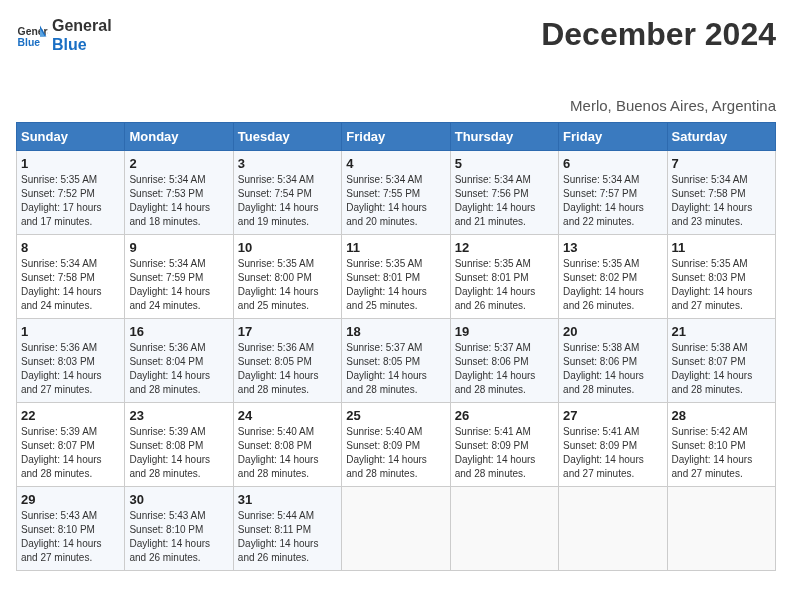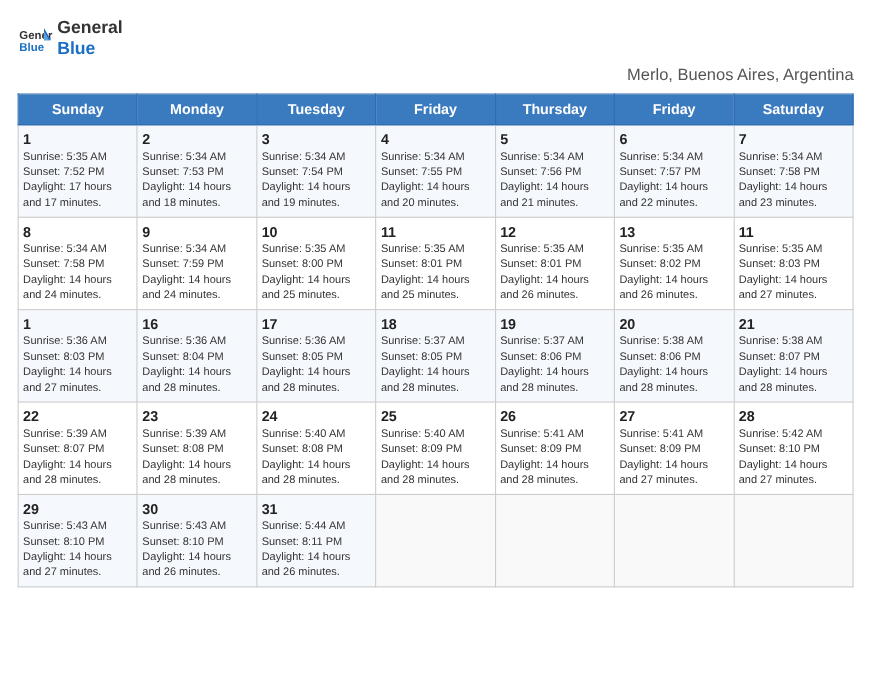--- a/index.html
+++ b/index.html
@@ -41,21 +41,21 @@
     }
     .calendar {
       width: 100%;
       border-collapse: collapse;
       font-size: 11px;
     }
     .calendar thead tr th {
       background-color: #3a7abf;
       color: #fff;
       padding: 6px 4px;
-      text-align: center;
+      text-align: left;
       font-size: 13px;
       font-weight: bold;
       border: 1px solid #2d6aaf;
     }
     .calendar tbody tr td {
       vertical-align: top;
       padding: 5px 4px;
       border: 1px solid #ccc;
       background: #fff;
       width: 108px;
@@ -93,20 +93,21 @@
       <text x="2" y="34" font-size="13" font-weight="bold" fill="#1a6fc4">Blue</text>
       <polygon points="30,8 38,22 30,22" fill="#1a6fc4"></polygon>
       <polygon points="30,12 36,22 30,22" fill="#5ba3e0"></polygon>
     </svg>
     <div style="display:flex;flex-direction:column;line-height:1.2;">
       <span style="font-size:16px;font-weight:bold;color:#333;">General</span>
       <span style="font-size:16px;font-weight:bold;color:#1a6fc4;">Blue</span>
     </div>
   </div>
   <div class="title-block">
+    <h1>December 2024</h1>
     <h2>Merlo, Buenos Aires, Argentina</h2>
   </div>
 </div>
 
 <table class="calendar">
   <thead>
     <tr>
     <th>Sunday</th>
         <th>Monday</th>
         <th>Tuesday</th>

